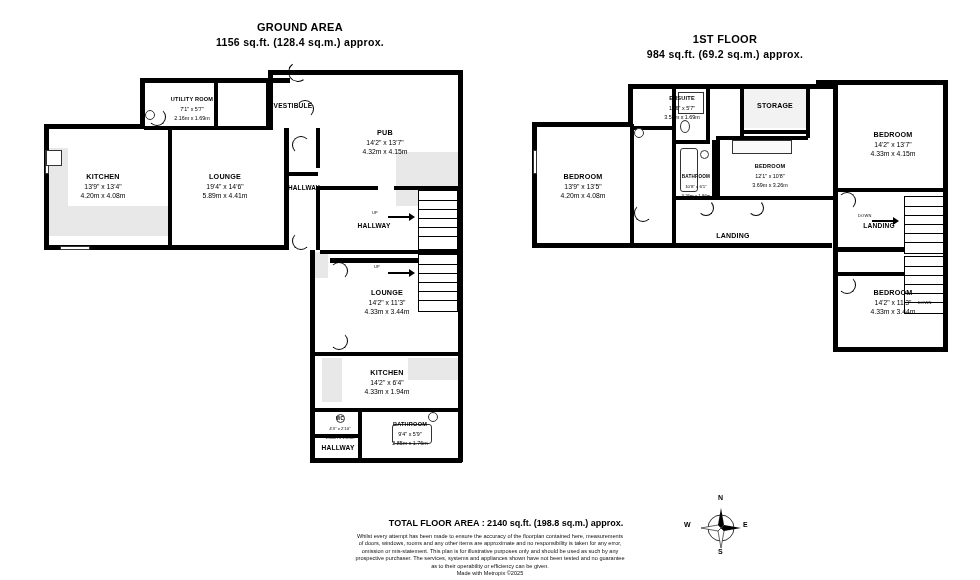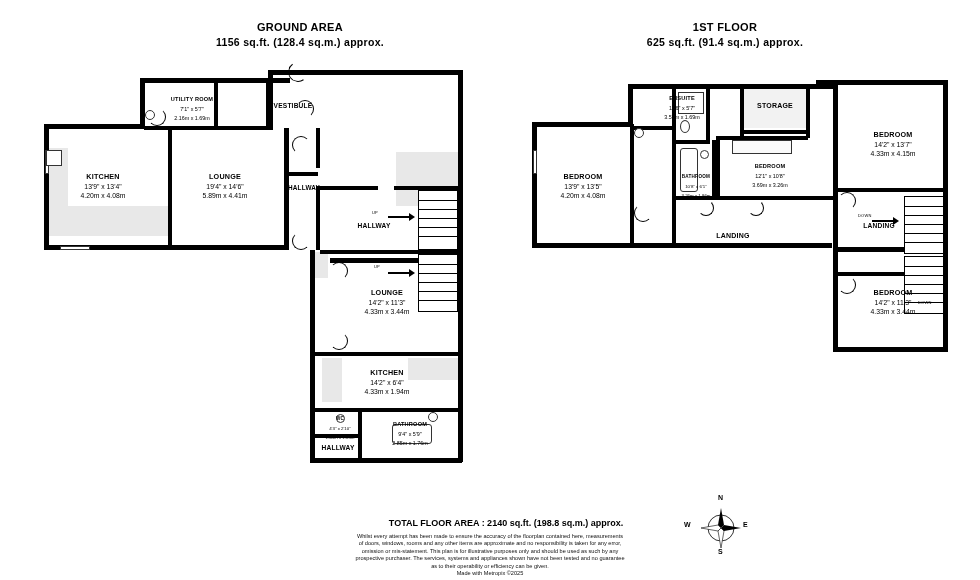--- a/index.html
+++ b/index.html
@@ -156,23 +156,23 @@
 </head>
 <body>
 
 <div class="plan-root">
 
   <div class="floor-title" style="left:140px; top:20px; width:320px;">
     <div>GROUND AREA</div>
     <div class="sub">1156 sq.ft. (128.4 sq.m.) approx.</div>
   </div>
 
-  <div class="floor-title" style="left:565px; top:20px; width:320px;">
+  <div class="floor-title" style="left:565px; top:32px; width:320px;">
     <div>1ST FLOOR</div>
-    <div class="sub">625 sq.ft. (91.4 sq.m.) approx.</div>
+    <div class="sub">984 sq.ft. (69.2 sq.m.) approx.</div>
   </div>
 
   <div style="position:absolute; left:0; top:0; width:490px; height:490px;">
 
     <div class="fill" style="left:44px; top:124px; width:240px; height:126px;"></div>
     <div class="fill" style="left:140px; top:78px; width:180px; height:60px;"></div>
     <div class="fill" style="left:272px; top:70px; width:190px; height:190px;"></div>
     <div class="fill" style="left:310px; top:250px; width:152px; height:212px;"></div>
 
     <div class="grey" style="left:46px; top:148px; width:22px; height:88px;"></div>
@@ -266,20 +266,25 @@
     <div class="updown" style="left:374px; top:264px;">UP</div>
 
     <div class="room small" style="left:155px; top:95px; width:74px;">
       <div class="nm">UTILITY ROOM</div>
       <div class="d1">7'1" x 5'7"</div>
       <div class="d2">2.16m x 1.69m</div>
     </div>
 
     <div class="plain" style="left:262px; top:102px; width:62px; font-size:6.6px;">VESTIBULE</div>
 
+    <div class="room" style="left:330px; top:128px; width:110px;">
+      <div class="nm">PUB</div>
+      <div class="d1">14'2" x 13'7"</div>
+      <div class="d2">4.32m x 4.15m</div>
+    </div>
 
     <div class="room" style="left:58px; top:172px; width:90px;">
       <div class="nm">KITCHEN</div>
       <div class="d1">13'9" x 13'4"</div>
       <div class="d2">4.20m x 4.08m</div>
     </div>
 
     <div class="room" style="left:172px; top:172px; width:106px;">
       <div class="nm">LOUNGE</div>
       <div class="d1">19'4" x 14'6"</div>

